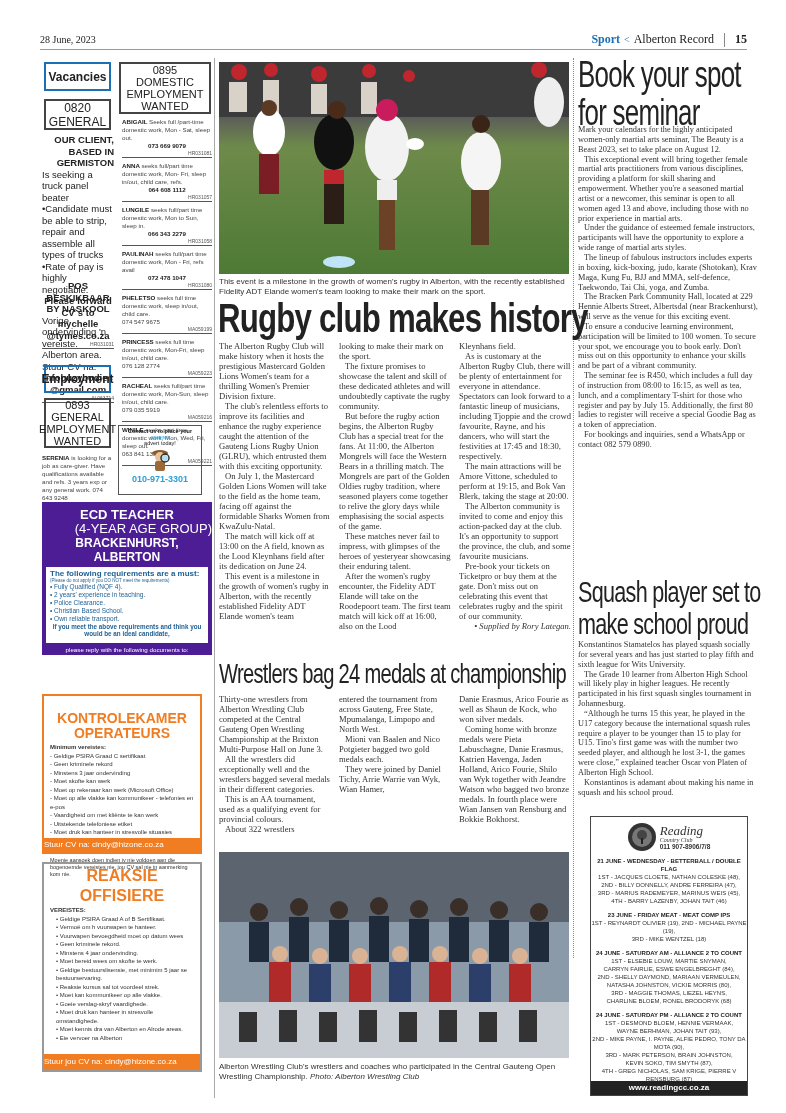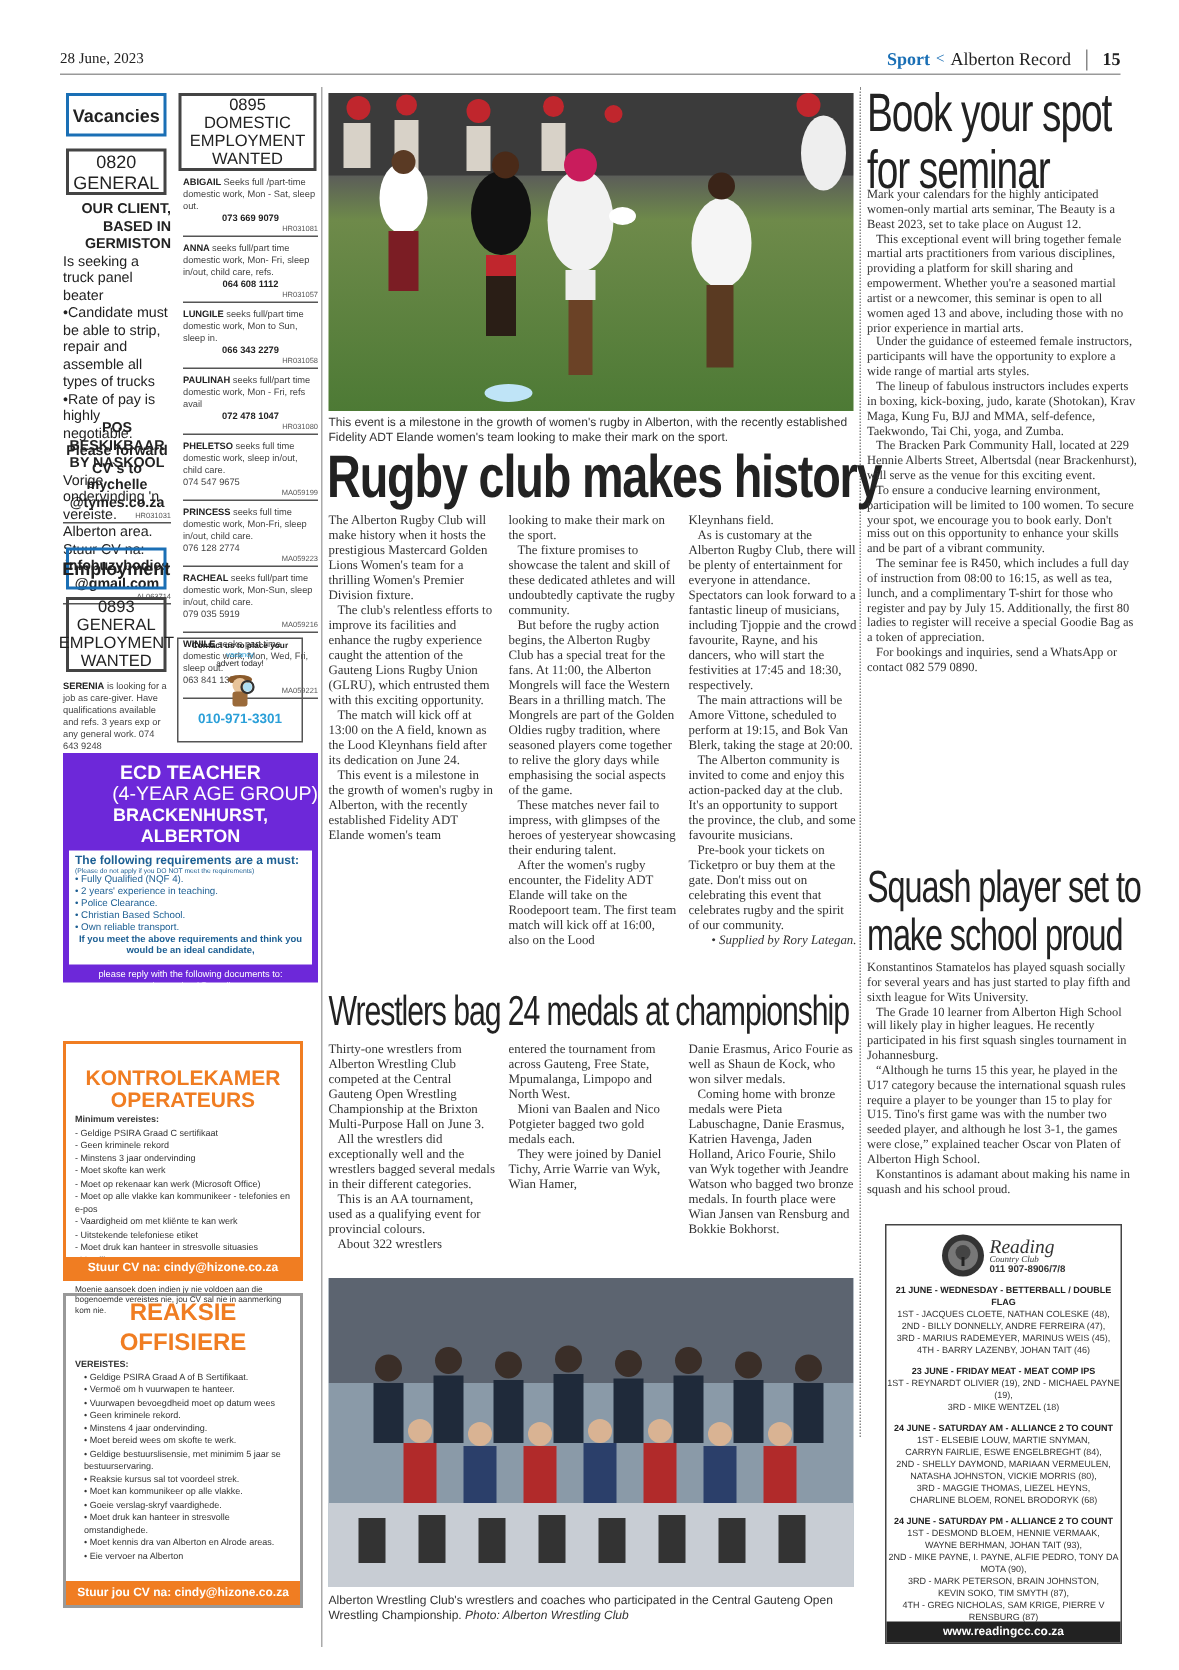--- a/index.html
+++ b/index.html
@@ -18,23 +18,23 @@
 .small{font-family:"Liberation Sans",sans-serif;font-size:6.2px;line-height:8px;color:#444}
 .small b{color:#222}
 .ref{font-size:5px;text-align:right;border-bottom:1px solid #555;color:#555;margin-bottom:4px;line-height:7px}
 .vline{width:0;border-left:1px dotted #888}
 .body{font-size:8.6px;line-height:10px;color:#333;text-align:left}
 .body p{text-indent:6px}
 .body p.first{text-indent:0}
 .headline{font-family:"Liberation Sans",sans-serif;color:#222;white-space:nowrap;letter-spacing:-1px}
 .photo{overflow:hidden}
 .caption{font-family:"Liberation Sans",sans-serif;font-size:8px;line-height:9.5px;color:#333}
-.ecd{background:#6d28d9;color:#fff;font-family:"Liberation Sans",sans-serif}
+.ecd{background:#4c1d95;color:#fff;font-family:"Liberation Sans",sans-serif}
 .orangebox{border:2px solid #f07d22}
-.orangebar{background:#f07d22;color:#fff;font-family:"Liberation Sans",sans-serif;font-weight:bold;text-align:center}
+.orangebar{background:#f07d22;color:#fff;font-family:"Liberation Sans",sans-serif;font-weight:normal;}
 .list{font-family:"Liberation Sans",sans-serif;font-size:6px;line-height:8.5px;color:#333}
 .reading{border:1px solid #444;font-family:"Liberation Sans",sans-serif;text-align:center;color:#333}
 .reading .blk{font-size:6px;line-height:8px;margin-bottom:6px}
 </style>
 </head>
 <body>
 
 <div class="abs hdr">
   <span class="date">28 June, 2023</span>
   <div class="right">
@@ -218,20 +218,21 @@
     <ellipse cx="120" cy="200" rx="16" ry="6" fill="#bfe4f7"></ellipse>
   </svg>
 </div>
 <div class="abs caption" style="left:219px;top:277px;width:350px">This event is a milestone in the growth of women's rugby in Alberton, with the recently established Fidelity ADT Elande women's team looking to make their mark on the sport.</div>
 
 <div class="abs headline" style="left:218px;top:296px;font-size:40px;line-height:44px;font-weight:bold;transform:scaleX(0.78);transform-origin:left top">Rugby club makes history</div>
 
 <div class="abs body" style="left:219px;top:341px;width:112px" id="rcol1">
     <p class="first">The Alberton Rugby Club will make history when it hosts the prestigious Mastercard Golden Lions Women's team for a thrilling Women's Premier Division fixture.</p>
     <p>The club's relentless efforts to improve its facilities and enhance the rugby experience caught the attention of the Gauteng Lions Rugby Union (GLRU), which entrusted them with this exciting opportunity.</p>
+    <p>On July 1, the Mastercard Golden Lions Women will take to the field as the home team, facing off against the formidable Sharks Women from KwaZulu-Natal.</p>
     <p>The match will kick off at 13:00 on the A field, known as the Lood Kleynhans field after its dedication on June 24.</p>
     <p>This event is a milestone in the growth of women's rugby in Alberton, with the recently established Fidelity ADT Elande women's team</p>
   </div>
 <div class="abs body" style="left:339px;top:341px;width:112px" id="rcol2">
     <p class="first">looking to make their mark on the sport.</p>
     <p>The fixture promises to showcase the talent and skill of these dedicated athletes and will undoubtedly captivate the rugby community.</p>
     <p>But before the rugby action begins, the Alberton Rugby Club has a special treat for the fans. At 11:00, the Alberton Mongrels will face the Western Bears in a thrilling match. The Mongrels are part of the Golden Oldies rugby tradition, where seasoned players come together to relive the glory days while emphasising the social aspects of the game.</p>
     <p>These matches never fail to impress, with glimpses of the heroes of yesteryear showcasing their enduring talent.</p>
     <p>After the women's rugby encounter, the Fidelity ADT Elande will take on the Roodepoort team. The first team match will kick off at 16:00, also on the Lood</p>
   </div>

